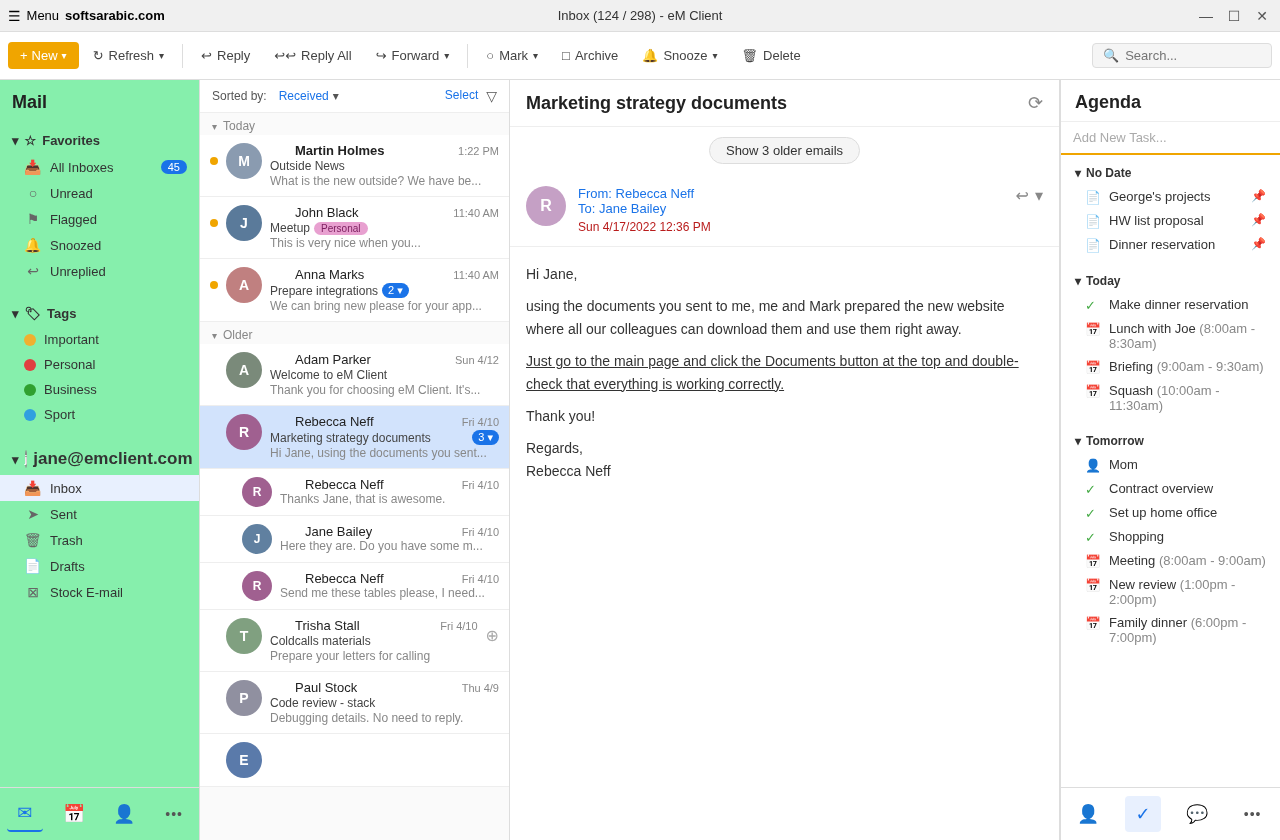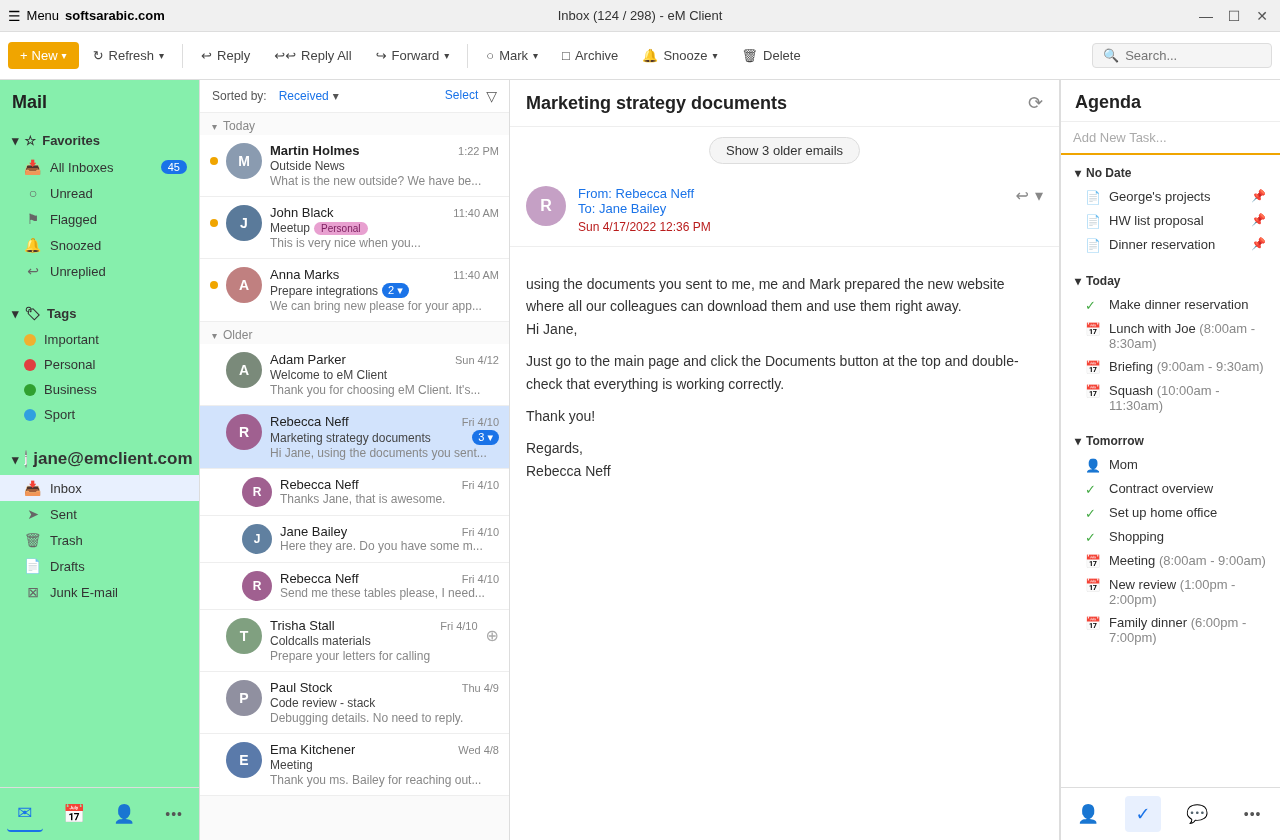--- a/index.html
+++ b/index.html
@@ -47,21 +47,21 @@
     .email-list-header .select-btn { font-size: 12px; color: #1a73e8; cursor: pointer; }
     .email-list-body { overflow-y: auto; flex: 1; }
     .date-group { padding: 6px 12px 2px; font-size: 12px; color: #888; display: flex; align-items: center; gap: 6px; }
     .email-item { display: flex; align-items: flex-start; padding: 8px 10px; cursor: pointer; border-bottom: 1px solid #eee; background: #fff; gap: 8px; position: relative; }
     .email-item.selected { background: #d2e3fc; }
     .email-item.unread .email-from { font-weight: 700; }
     .avatar { width: 36px; height: 36px; border-radius: 50%; background: #aaa; flex-shrink: 0; display: flex; align-items: center; justify-content: center; color: white; font-size: 14px; font-weight: 600; overflow: hidden; }
     .dot-indicator { width: 8px; height: 8px; border-radius: 50%; background: #f0a500; flex-shrink: 0; margin-top: 14px; }
     .email-content { flex: 1; min-width: 0; }
     .email-header-row { display: flex; justify-content: space-between; align-items: center; }
-    .email-from { font-size: 13px; color: #222; white-space: nowrap; overflow: hidden; text-overflow: ellipsis; max-width: 160px; }
+    .email-from { font-size: 13px; color: #222; white-space: nowrap; overflow: hidden; text-overflow: ellipsis; max-width: 160px; margin-left: 25px; }
     .email-time { font-size: 11px; color: #888; white-space: nowrap; }
     .email-subject { font-size: 12px; color: #444; white-space: nowrap; overflow: hidden; text-overflow: ellipsis; margin: 1px 0; display: flex; align-items: center; gap: 4px; }
     .email-preview { font-size: 12px; color: #888; white-space: nowrap; overflow: hidden; text-overflow: ellipsis; }
     .tag-pill { background: #e8a0d0; color: #7d2060; border-radius: 10px; padding: 1px 7px; font-size: 10px; }
     .count-badge { background: #ddd; color: #555; border-radius: 10px; padding: 1px 6px; font-size: 11px; }
     .count-badge.blue { background: #1a73e8; color: white; }
 
     
     .email-view { flex: 1; background: #fff; display: flex; flex-direction: column; overflow: hidden; border-right: 1px solid #ddd; }
     .email-view-header { padding: 12px 16px; border-bottom: 1px solid #eee; display: flex; align-items: center; justify-content: space-between; }
@@ -234,21 +234,21 @@
       <div class="sidebar-item">
         <span class="icon">🗑</span>
         <span>Trash</span>
       </div>
       <div class="sidebar-item">
         <span class="icon">📄</span>
         <span>Drafts</span>
       </div>
       <div class="sidebar-item">
         <span class="icon">⊠</span>
-        <span>Junk E-mail</span>
+        <span>Stock E-mail</span>
       </div>
     </div>
 
     <div class="sidebar-bottom">
       <div class="sidebar-bottom-btn active" title="Mail">✉</div>
       <div class="sidebar-bottom-btn" title="Calendar">📅</div>
       <div class="sidebar-bottom-btn" title="Contacts">👤</div>
       <div class="sidebar-bottom-btn" title="More" style="font-size:14px;letter-spacing:1px;">•••</div>
     </div>
   </div>
@@ -411,28 +411,20 @@
             <span class="email-time">Thu 4/9</span>
           </div>
           <div class="email-subject">Code review - stack</div>
           <div class="email-preview">Debugging details. No need to reply.</div>
         </div>
       </div>
 
       <div class="email-item">
         <div style="width:8px;"></div>
         <div class="avatar" style="background:#5a7aaa;">E</div>
-        <div class="email-content">
-          <div class="email-header-row">
-            <span class="email-from">Ema Kitchener</span>
-            <span class="email-time">Wed 4/8</span>
-          </div>
-          <div class="email-subject">Meeting</div>
-          <div class="email-preview">Thank you ms. Bailey for reaching out...</div>
-        </div>
       </div>
     </div>
   </div>
 
   <div class="email-view">
     <div class="email-view-header">
       <span class="email-view-title">Marketing strategy documents</span>
       <span style="cursor:pointer;font-size:18px;color:#888;">⟳</span>
     </div>
     <button class="older-emails-btn">Show 3 older emails</button>
@@ -448,23 +440,23 @@
           <span style="color:#1a73e8;cursor:pointer;">Jane Bailey</span>
         </div>
         <div class="email-meta-date">Sun 4/17/2022 12:36 PM</div>
       </div>
       <div class="email-meta-actions">
         <span style="cursor:pointer;font-size:16px;color:#888;">↩</span>
         <span style="cursor:pointer;font-size:16px;color:#888;">▾</span>
       </div>
     </div>
     <div class="email-body">
+      <p>Hi Jane,</p>
       <p style="margin-top:10px;">using the documents you sent to me, me and Mark prepared the new website where all our colleagues can download them and use them right away.</p>
-      <p>Hi Jane,</p>
-      <p style="margin-top:10px;">Just go to the main page and click the Documents button at the top and double-check that everything is working correctly.</p>
+      <p style="margin-top:10px;text-decoration:underline;">Just go to the main page and click the Documents button at the top and double-check that everything is working correctly.</p>
       <p style="margin-top:10px;">Thank you!</p>
       <p style="margin-top:10px;">Regards,</p>
       <p>Rebecca Neff</p>
     </div>
   </div>
 
   <div class="agenda">
     <div class="agenda-header">Agenda</div>
     <div class="agenda-add">Add New Task...</div>
 

